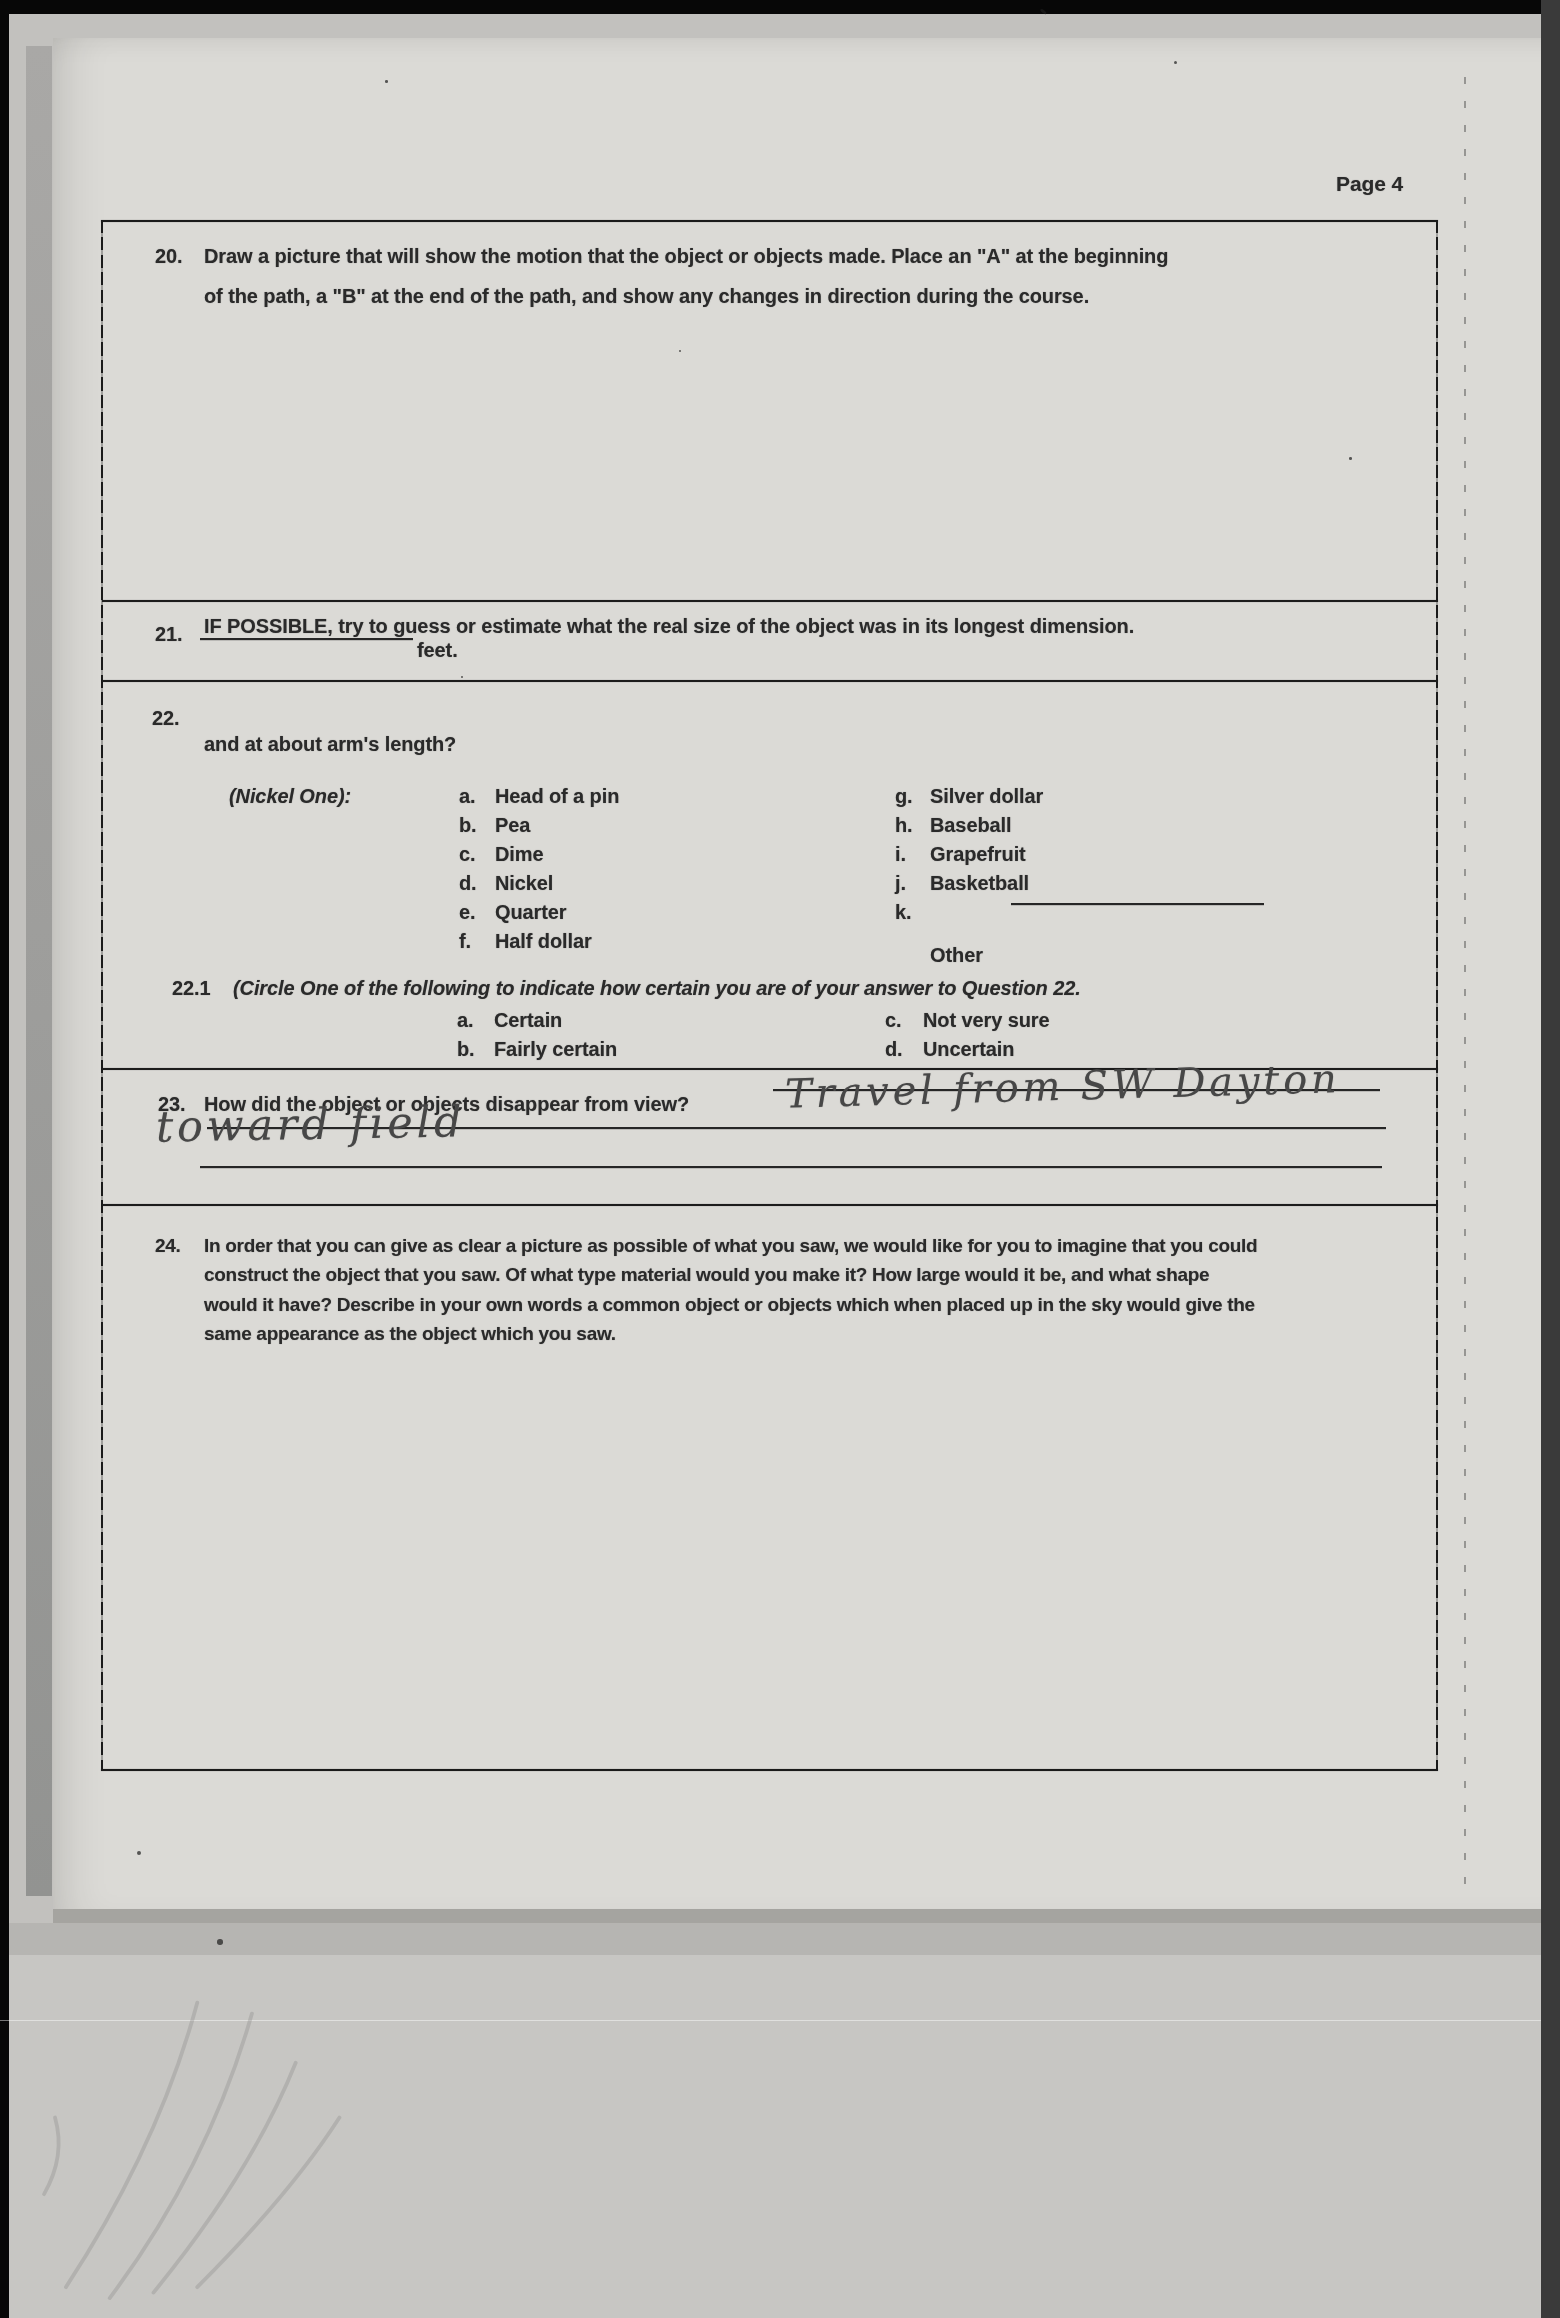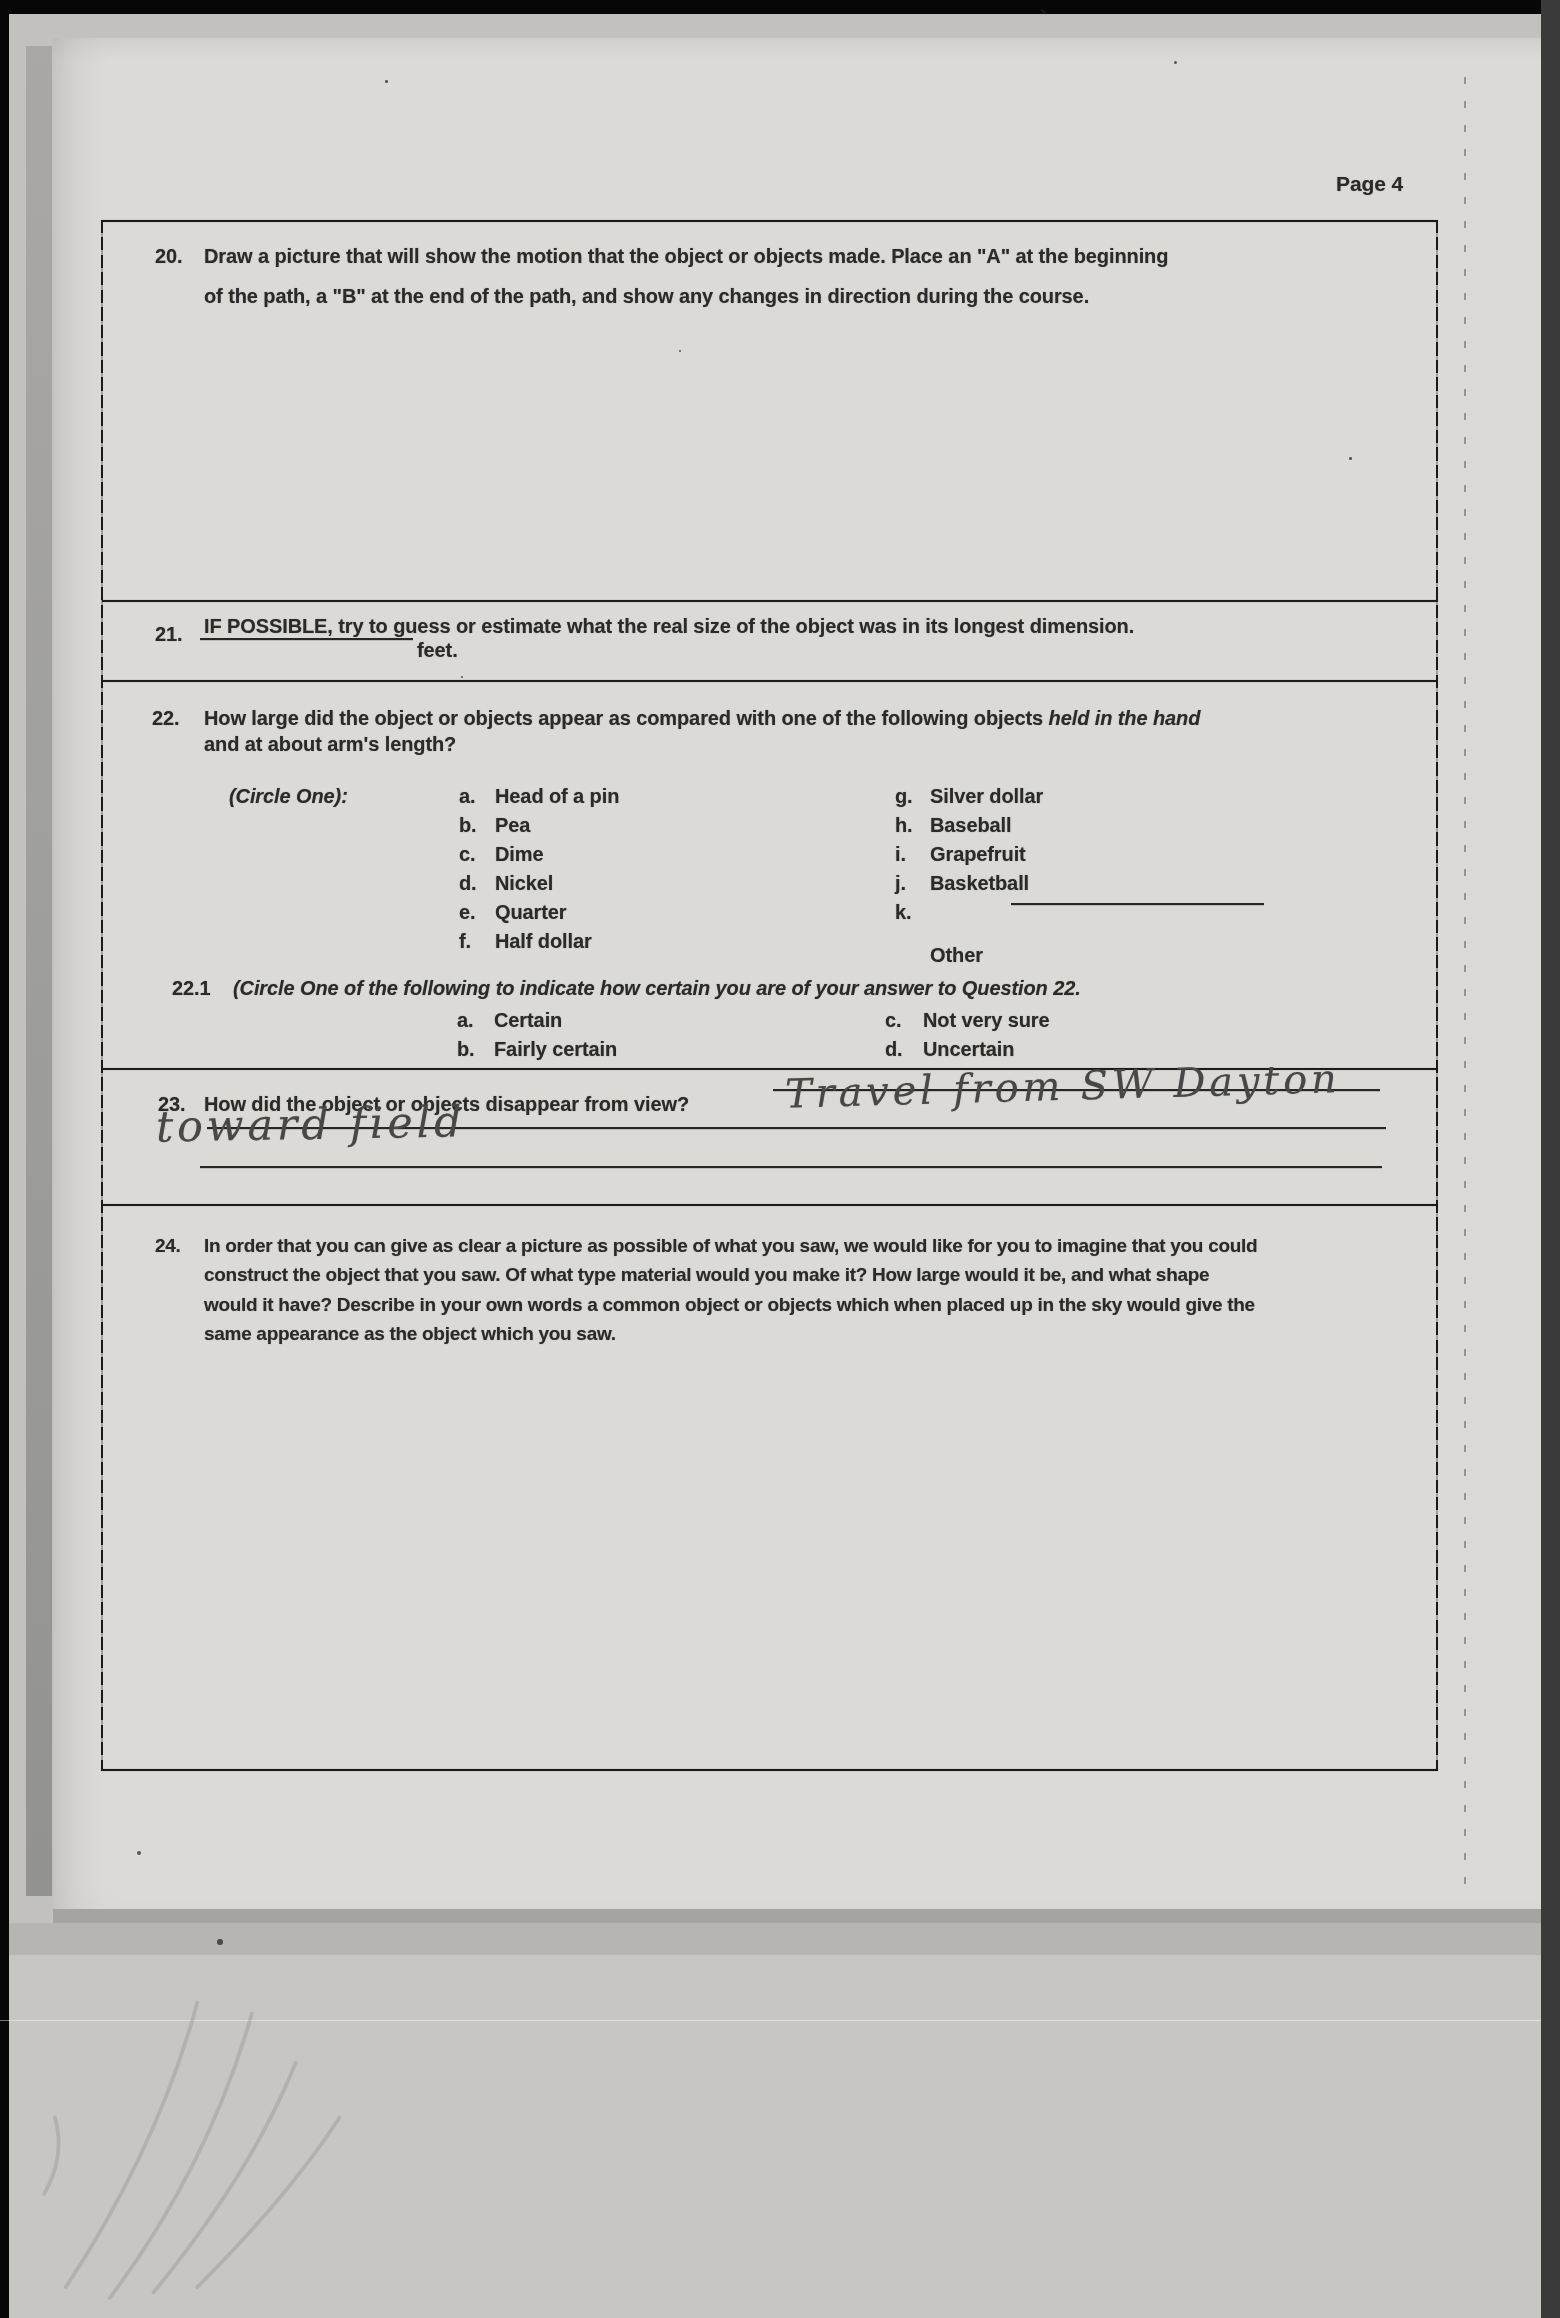--- a/index.html
+++ b/index.html
@@ -81,23 +81,22 @@
   <div class="tline" style="left:155px;top:245px;">20.</div>
   <div class="tline" style="left:204px;top:245px;">Draw a picture that will show the  motion that the object or objects made.  Place an "A" at the beginning</div>
   <div class="tline" style="left:204px;top:285px;">of the path, a "B" at the end of the path, and show any changes in direction during the course.</div>
 
   <div class="tline" style="left:155px;top:615px;margin-top:8px;">21.</div>
   <div class="tline" style="left:204px;top:615px;">IF POSSIBLE, try to guess or estimate what the real size of the object was in its longest dimension.</div>
   <div class="blank" style="left:200px;top:638px;width:213px;"></div>
   <div class="tline" style="left:417px;top:639px;">feet.</div>
 
   <div class="tline" style="left:152px;top:707px;">22.</div>
-  <div class="tline" style="left:204px;top:707px;"><span>How large did the object or objects appear as compared with one of the following objects </span><span class="ital">held in the hand</span></div>
   <div class="tline" style="left:204px;top:733px;">and at about arm's length?</div>
-  <div class="tline ital" style="left:229px;top:785px;">(Circle One):</div>
+  <div class="tline ital" style="left:229px;top:785px;">(Nickel One):</div>
 
   <div class="tline" style="left:459px;top:785px;">a.</div>
   <div class="tline" style="left:495px;top:785px;">Head of a pin</div>
   <div class="tline" style="left:459px;top:814px;">b.</div>
   <div class="tline" style="left:495px;top:814px;">Pea</div>
   <div class="tline" style="left:459px;top:843px;">c.</div>
   <div class="tline" style="left:495px;top:843px;">Dime</div>
   <div class="tline" style="left:459px;top:872px;">d.</div>
   <div class="tline" style="left:495px;top:872px;">Nickel</div>
   <div class="tline" style="left:459px;top:901px;">e.</div>

